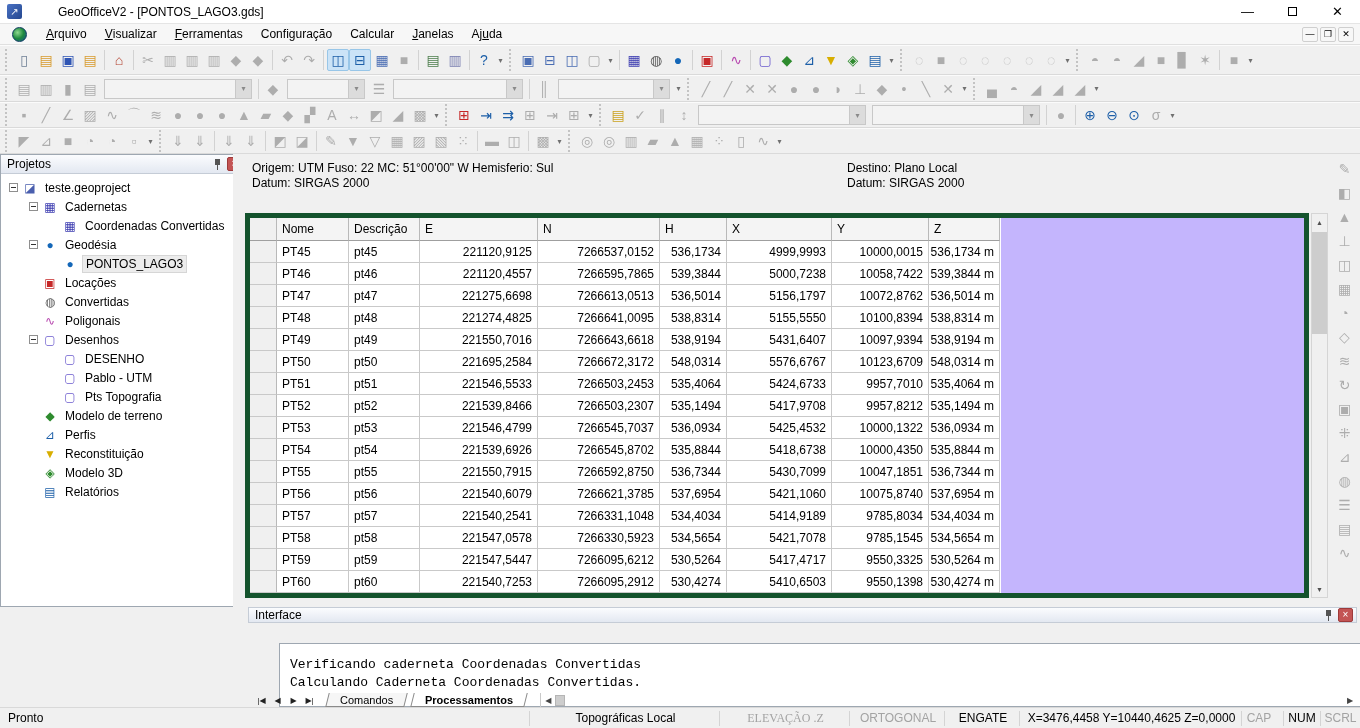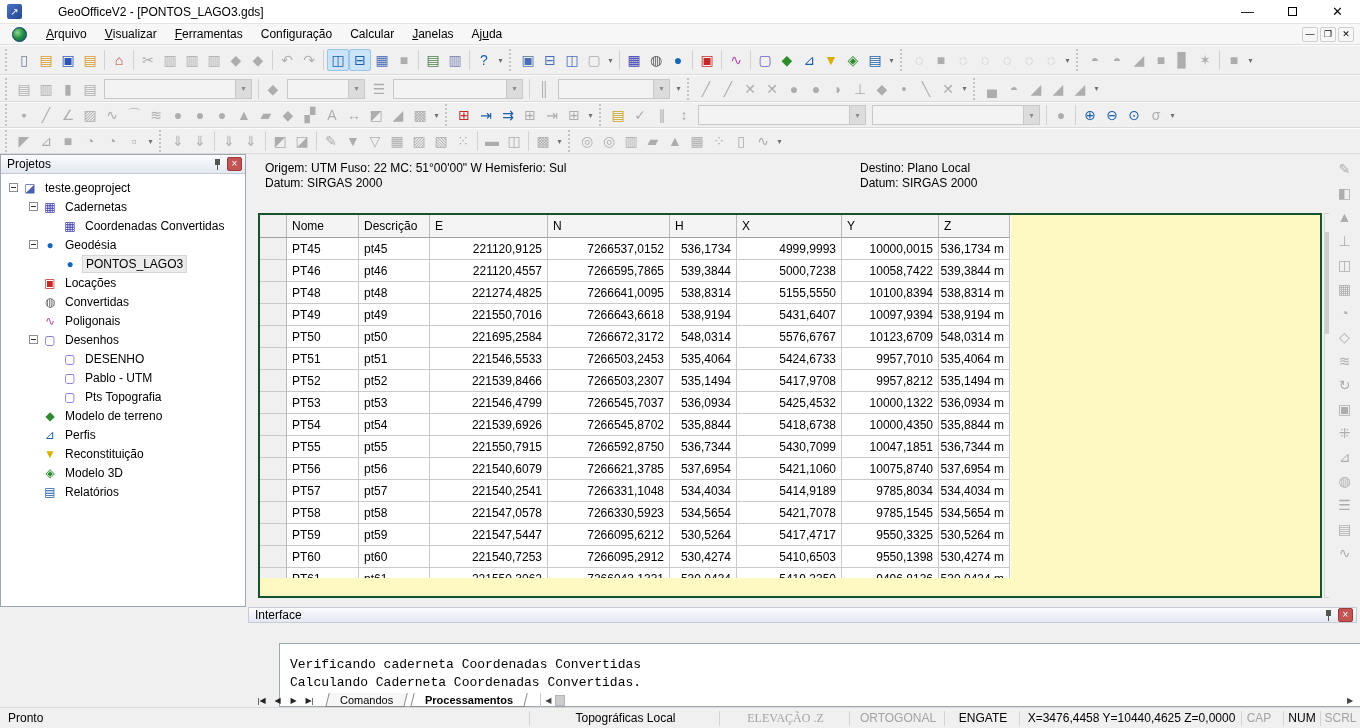--- a/index.html
+++ b/index.html
@@ -60,26 +60,26 @@
   .tree-row { height:19px; display:flex; align-items:center; white-space:nowrap; }
   .tree-row.sel .tlabel { background:#ececec; border:1px solid #d6d6d6; }
   .texp { width:9px; height:9px; border:1px solid #8f8f8f; background:#fff; margin-right:4px; flex:none;
     position:relative; }
   .texp::before { content:""; position:absolute; left:1px; top:3px; width:5px; height:1px; background:#333; }
   .texp-sp { width:13px; flex:none; }
   .ticon { width:16px; text-align:center; margin-right:4px; font-size:12px; flex:none; }
   .tlabel { padding:1px 3px; }
 
   
-  #doc { position:absolute; left:246px; top:154px; width:1083px; height:453px; background:#f0f0f0; }
+  #doc { position:absolute; left:233px; top:154px; width:1083px; height:453px; background:#f0f0f0; }
   #doc-header { position:absolute; left:0; top:0; width:100%; height:59px; background:#f0f0f0; }
   #origem { position:absolute; left:19px; top:7px; line-height:15px; }
   #destino { position:absolute; left:614px; top:7px; line-height:15px; }
-  #grid-wrap { position:absolute; left:12px; top:59px; width:1064px; height:385px; background:#fef9c3;
-    border:2px solid #14532d; overflow:hidden; }
+  #grid-wrap { position:absolute; left:12px; top:59px; width:1064px; height:385px; background:#c4b5fd;
+    border:5px solid #14532d; overflow:hidden; }
   #grid { position:absolute; left:0; top:0; width:751px; background:#fff; }
   .grow { display:flex; height:22px; }
   .grow.ghead { height:23px; }
   .gc { border-right:1px solid #c9c9c9; border-bottom:1px solid #c9c9c9; padding:0 5px; display:flex;
     align-items:center; overflow:hidden; white-space:nowrap; flex:none; background:#fff; }
   .ghead .gc { background:#f4f4f4; border-right:1px solid #b9b9b9; border-bottom:1px solid #9f9f9f; }
   .gc.rowhdr { background:#f0f0f0; border-right:1px solid #b9b9b9; }
   .gc.num { justify-content:flex-end; }
   .c0{width:27px;} .c1{width:72px;} .c2{width:71px;} .c3{width:118px;} .c4{width:122px;}
   .c5{width:67px;} .c6{width:105px;} .c7{width:97px;} .c8{width:71px;}
@@ -534,20 +534,31 @@
         <div class="grow">
           <span class="gc rowhdr c0"></span>
           <span class="gc c1">PT46</span>
           <span class="gc c2">pt46</span>
           <span class="gc c3 num">221120,4557</span>
           <span class="gc c4 num">7266595,7865</span>
           <span class="gc c5 num">539,3844</span>
           <span class="gc c6 num">5000,7238</span>
           <span class="gc c7 num">10058,7422</span>
           <span class="gc c8 num">539,3844 m</span>
+        </div>
+        <div class="grow">
+          <span class="gc rowhdr c0"></span>
+          <span class="gc c1">PT47</span>
+          <span class="gc c2">pt47</span>
+          <span class="gc c3 num">221275,6698</span>
+          <span class="gc c4 num">7266613,0513</span>
+          <span class="gc c5 num">536,5014</span>
+          <span class="gc c6 num">5156,1797</span>
+          <span class="gc c7 num">10072,8762</span>
+          <span class="gc c8 num">536,5014 m</span>
         </div>
         <div class="grow">
           <span class="gc rowhdr c0"></span>
           <span class="gc c1">PT48</span>
           <span class="gc c2">pt48</span>
           <span class="gc c3 num">221274,4825</span>
           <span class="gc c4 num">7266641,0095</span>
           <span class="gc c5 num">538,8314</span>
           <span class="gc c6 num">5155,5550</span>
           <span class="gc c7 num">10100,8394</span>

